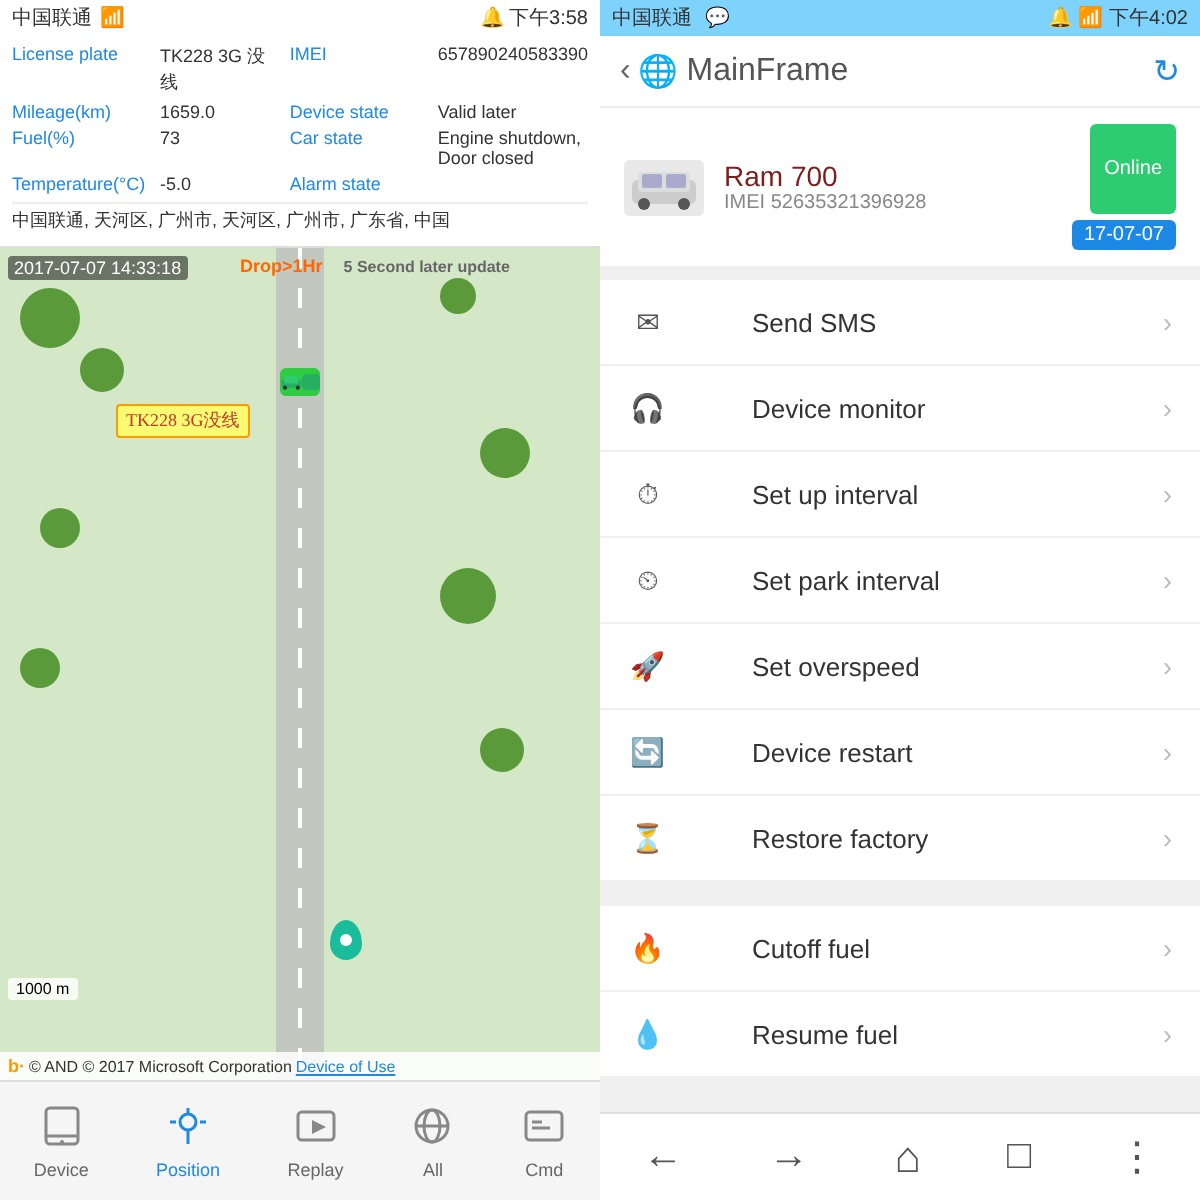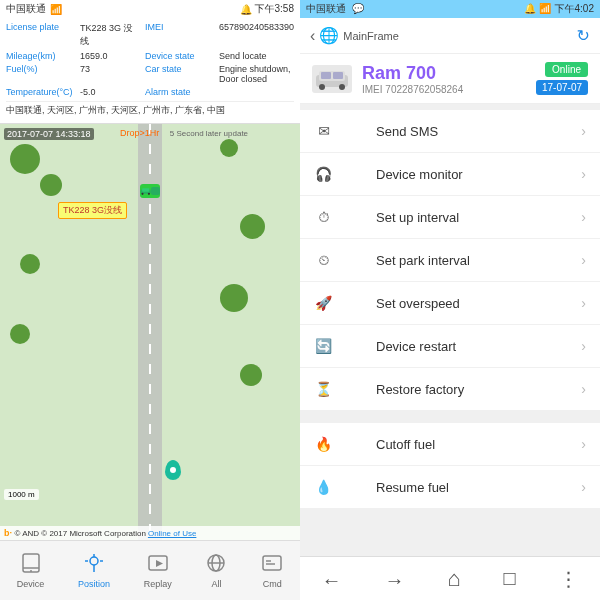--- a/index.html
+++ b/index.html
@@ -75,21 +75,21 @@
       background: rgba(0,0,0,0.5);
       padding: 1px 3px;
       border-radius: 2px;
     }
     .map-drop-info {
       position: absolute;
       top: 4px;
       left: 120px;
       font-size: 9px;
       color: #ff6600;
-      font-weight: normal;
+      font-weight: bold;
     }
 
     
     .road {
       position: absolute;
       top: 0; bottom: 0;
       left: 50%;
       transform: translateX(-50%);
       width: 24px;
       background: #bbb;
@@ -131,20 +131,21 @@
       position: absolute;
       top: 78px;
       left: 58px;
       background: rgba(255,255,100,0.85);
       border: 1px solid #f90;
       padding: 1px 4px;
       font-size: 9px;
       color: #c0392b;
       border-radius: 2px;
       white-space: nowrap;
+      font-family: Liberation Serif, serif;
     }
 
     
     .marker2 {
       position: absolute;
       bottom: 60px;
       left: 55%;
       width: 16px;
       height: 20px;
       background: #1abc9c;
@@ -242,21 +243,21 @@
       background: #fff;
       display: flex;
       align-items: center;
       padding: 6px 10px;
       gap: 8px;
       border-bottom: 1px solid #eee;
       height: 36px;
     }
     .top-bar-left { display: flex; align-items: center; gap: 4px; }
     .back-btn { font-size: 16px; color: #666; cursor: pointer; }
-    .mainframe-label { font-size: 11px; color: #555; }
+    .mainframe-label { font-size: 16px; color: #555; }
     .refresh-btn { 
       margin-left: auto;
       font-size: 16px; 
       color: #1e88e5; 
       cursor: pointer;
       background: none;
       border: none;
     }
 
     
@@ -272,33 +273,33 @@
       width: 40px;
       height: 28px;
       background: #e8e8e8;
       border-radius: 3px;
       display: flex;
       align-items: center;
       justify-content: center;
       font-size: 18px;
     }
     .vehicle-info { flex: 1; }
-    .vehicle-name { font-size: 18px; font-weight: bold; color: #8b5cf6; }
+    .vehicle-name { font-size: 14px; font-weight: normal; color: #7f1d1d; }
     .vehicle-imei { font-size: 10px; color: #888; }
     .vehicle-status {
       display: flex;
       flex-direction: column;
       align-items: flex-end;
       gap: 3px;
     }
     .status-online {
       background: #2ecc71;
       color: #fff;
       font-size: 10px;
-      padding: 2px 7px;
+      padding: 17px 7px;
       border-radius: 3px;
     }
     .status-date {
       background: #1e88e5;
       color: #fff;
       font-size: 10px;
       padding: 2px 6px;
       border-radius: 3px;
       margin-left: 44px;
     }
@@ -399,21 +400,21 @@
       <div class="info-row">
         <span class="info-key">IMEI</span>
         <span class="info-val">657890240583390</span>
       </div>
       <div class="info-row">
         <span class="info-key">Mileage(km)</span>
         <span class="info-val">1659.0</span>
       </div>
       <div class="info-row">
         <span class="info-key">Device state</span>
-        <span class="info-val">Send locate</span>
+        <span class="info-val">Valid later</span>
       </div>
       <div class="info-row">
         <span class="info-key">Fuel(%)</span>
         <span class="info-val">73</span>
       </div>
       <div class="info-row">
         <span class="info-key">Car state</span>
         <span class="info-val">Engine shutdown, Door closed</span>
       </div>
       <div class="info-row">
@@ -460,21 +461,21 @@
 
     <div class="car-label">TK228 3G没线</div>
 
     <div class="marker2"></div>
 
     <div class="scale-bar">1000 m</div>
 
     <div class="map-footer">
       <span class="bing-logo">b·</span>
       <span>© AND © 2017 Microsoft Corporation</span>
-      <span class="ms-link">Online of Use</span>
+      <span class="ms-link">Device of Use</span>
     </div>
   </div>
 
   <div class="bottom-nav">
     <div class="nav-item">
       <span class="nav-icon">
         <svg width="22" height="22" viewBox="0 0 22 22">
             <rect x="3" y="2" width="16" height="18" rx="2" fill="none" stroke="#888" stroke-width="1.5"></rect>
             <line x1="3" y1="16" x2="19" y2="16" stroke="#888" stroke-width="1.5"></line>
             <circle cx="11" cy="19" r="1" fill="#888"></circle>
@@ -555,21 +556,21 @@
         <rect x="2" y="8" width="32" height="12" rx="3" fill="#ccc"></rect>
         <rect x="5" y="4" width="26" height="10" rx="2" fill="#ddd"></rect>
         <rect x="7" y="5" width="10" height="7" rx="1" fill="#aac"></rect>
         <rect x="19" y="5" width="10" height="7" rx="1" fill="#aac"></rect>
         <circle cx="8" cy="20" r="3" fill="#555"></circle>
         <circle cx="28" cy="20" r="3" fill="#555"></circle>
       </svg>
     </div>
     <div class="vehicle-info">
       <div class="vehicle-name">Ram 700</div>
-      <div class="vehicle-imei">IMEI  70228762058264</div>
+      <div class="vehicle-imei">IMEI  52635321396928</div>
     </div>
     <div class="vehicle-status">
       <span class="status-online">Online</span>
       <span class="status-date">17-07-07</span>
     </div>
   </div>
 
   <div class="menu-list">
     <div class="divider"></div>
     <div class="menu-section">

